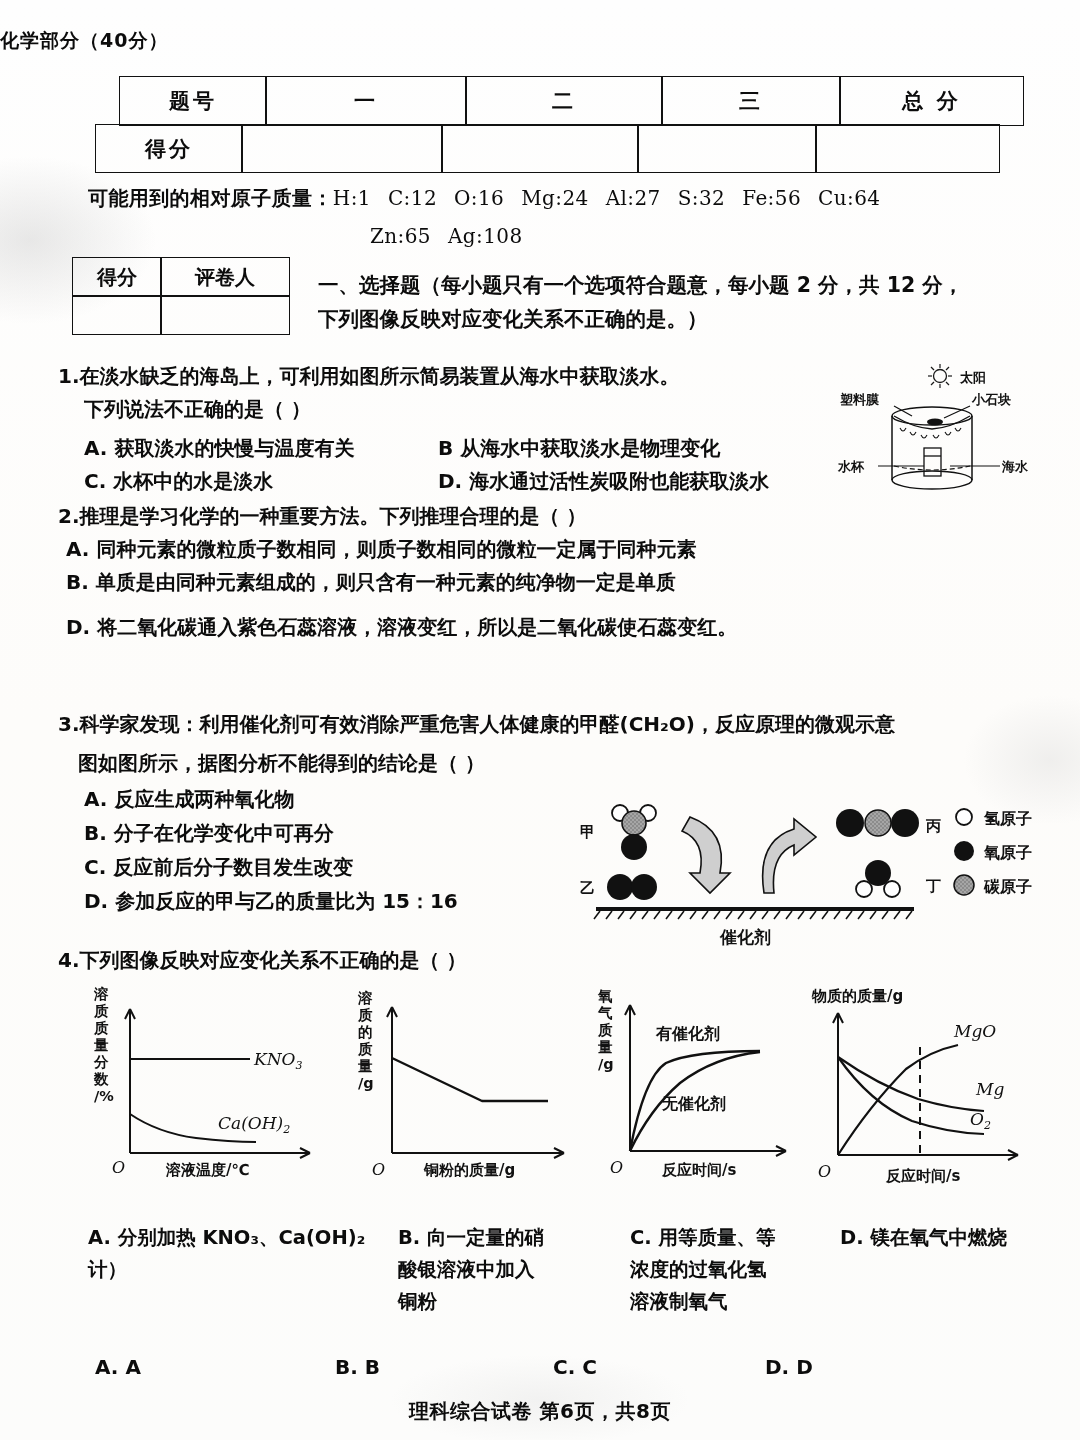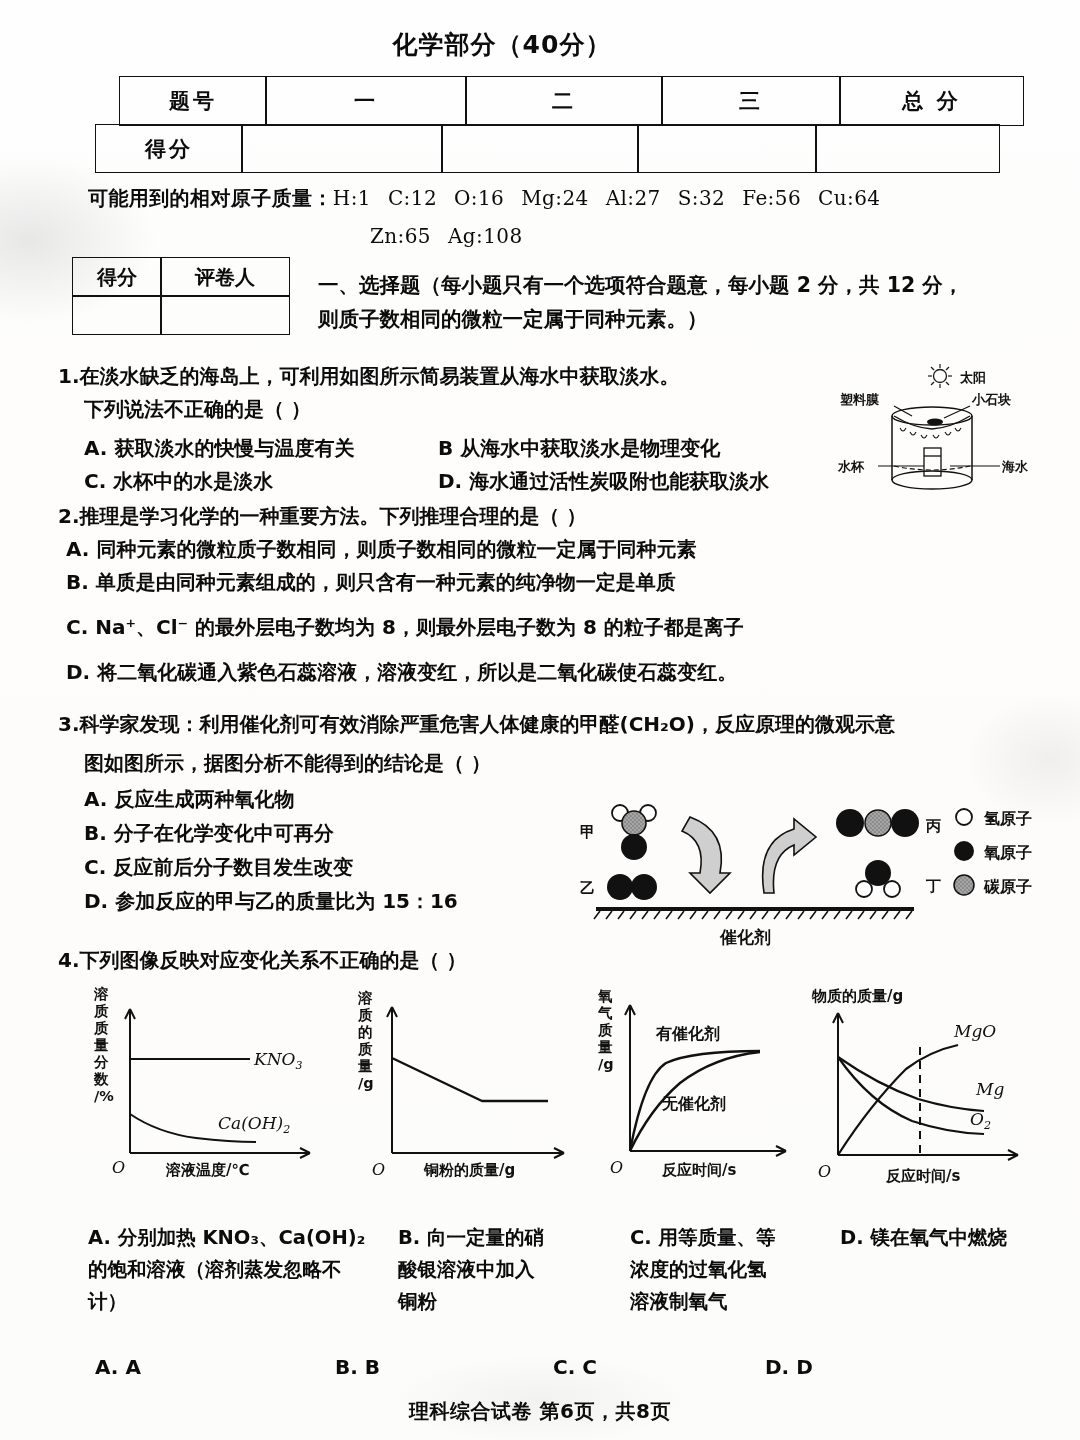--- a/index.html
+++ b/index.html
@@ -28,22 +28,21 @@
   }
   .layer { position: absolute; inset: 0; }
 
   .cn { font-family: "DejaVu Sans", "Liberation Sans", sans-serif; font-weight: 700; }
   .it { font-style: italic; font-family: "DejaVu Serif", "Liberation Serif", serif; }
 
   
   .doc-title {
     position: absolute;
     top: 28px; left: 0; width: 1004px;
-    text-align: center;
-    font-size: 25px;
+    font-size: 19px;
     letter-spacing: 1px;
   }
 
   
   .score-table {
     position: absolute;
     left: 95px; top: 76px;
     width: 905px; height: 97px;
   }
   .score-table .cell {
@@ -120,21 +119,21 @@
   #q1 .o-c { position: absolute; left: 26px; top: 105px; white-space: nowrap; }
   #q1 .o-d { position: absolute; left: 380px; top: 105px; white-space: nowrap; }
 
   #q2 { left: 58px; top: 500px; width: 900px; }
   #q2 .stem { white-space: nowrap; }
   #q2 .o { margin-left: 8px; white-space: nowrap; }
   #q2 .o.spaced { margin-top: 12px; }
 
   #q3 { left: 58px; top: 708px; width: 1000px; }
   #q3 .stem-a { white-space: nowrap; }
-  #q3 .stem-b { margin-left: 26px; margin-top: 6px; white-space: nowrap; }
+  #q3 .stem-b { margin-left: 20px; margin-top: 6px; white-space: nowrap; }
   #q3 .opts { margin-left: 26px; margin-top: 2px; }
   #q3 .opts div { white-space: nowrap; line-height: 34px; }
 
   #q4 { left: 58px; top: 944px; width: 700px; }
   #q4 .stem { white-space: nowrap; }
 
   
   .apparatus { position: absolute; left: 836px; top: 358px; width: 212px; height: 140px; }
 
   
@@ -204,21 +203,21 @@
 
   <div class="grader-box">
     <div class="gcell gb-r0 gb-c0 cn">得分</div>
     <div class="gcell gb-r0 gb-c1 cn">评卷人</div>
     <div class="gcell gb-r1 gb-c0"></div>
     <div class="gcell gb-r1 gb-c1"></div>
   </div>
 
   <div class="section-head cn">
     <div>一、选择题（每小题只有一个选项符合题意，每小题 2 分，共 12 分，</div>
-    <div>则质子数相同的微粒一定属于同种元素。）</div>
+    <div>下列图像反映对应变化关系不正确的是。）</div>
   </div>
 
   <div class="q cn" id="q1">
     <div class="stem1"><span class="num">1.</span><span>在淡水缺乏的海岛上，可利用如图所示简易装置从海水中获取淡水。</span></div>
     <div class="stem2">下列说法不正确的是（        ）</div>
     <div class="o-a">A. 获取淡水的快慢与温度有关</div>
     <div class="o-b">B 从海水中获取淡水是物理变化</div>
     <div class="o-c">C. 水杯中的水是淡水</div>
     <div class="o-d">D. 海水通过活性炭吸附也能获取淡水</div>
   </div>
@@ -279,21 +278,20 @@
 
       <text x="166" y="113" font-size="13" font-family="DejaVu Sans, sans-serif" font-weight="700" fill="#111">海水</text>
       <line x1="114" y1="108" x2="164" y2="108" stroke="#111" stroke-width="1.2"></line>
     </svg>
   </div>
 
   <div class="q cn" id="q2">
     <div class="stem"><span class="num">2.</span><span>推理是学习化学的一种重要方法。下列推理合理的是（        ）</span></div>
     <div class="o">A. 同种元素的微粒质子数相同，则质子数相同的微粒一定属于同种元素</div>
     <div class="o">B. 单质是由同种元素组成的，则只含有一种元素的纯净物一定是单质</div>
-    <div class="o spaced">C. Na⁺、Cl⁻ 的最外层电子数均为 8，则最外层电子数为 8 的粒子都是离子</div>
     <div class="o spaced">D. 将二氧化碳通入紫色石蕊溶液，溶液变红，所以是二氧化碳使石蕊变红。</div>
   </div>
 
   <div class="q cn" id="q3">
     <div class="stem-a"><span class="num">3.</span><span>科学家发现：利用催化剂可有效消除严重危害人体健康的甲醛(CH₂O)，反应原理的微观示意</span></div>
     <div class="stem-b">图如图所示，据图分析不能得到的结论是（        ）</div>
     <div class="opts">
       <div>A. 反应生成两种氧化物</div>
       <div>B. 分子在化学变化中可再分</div>
       <div>C. 反应前后分子数目发生改变</div>
@@ -484,21 +482,20 @@
         <path d="M30 72 Q62 118 104 136 Q140 148 176 149" stroke="#111" stroke-width="2.2" fill="none"></path>
         <text x="162" y="140" font-size="17" font-style="italic" font-family="DejaVu Serif, serif" fill="#111">O<tspan font-size="11" dy="4">2</tspan></text>
 
         <line x1="112" y1="62" x2="112" y2="170" stroke="#111" stroke-width="2" stroke-dasharray="8 6"></line>
       </svg>
     </div>
   </div>
 
   <div class="caption cn" id="capA">
     <div>A. 分别加热 KNO₃、Ca(OH)₂</div>
-    <div>的饱和溶液（溶剂蒸发忽略不</div>
     <div>计）</div>
   </div>
   <div class="caption cn" id="capB">
     <div>B. 向一定量的硝</div>
     <div>酸银溶液中加入</div>
     <div>铜粉</div>
   </div>
   <div class="caption cn" id="capC">
     <div>C. 用等质量、等</div>
     <div>浓度的过氧化氢</div>

